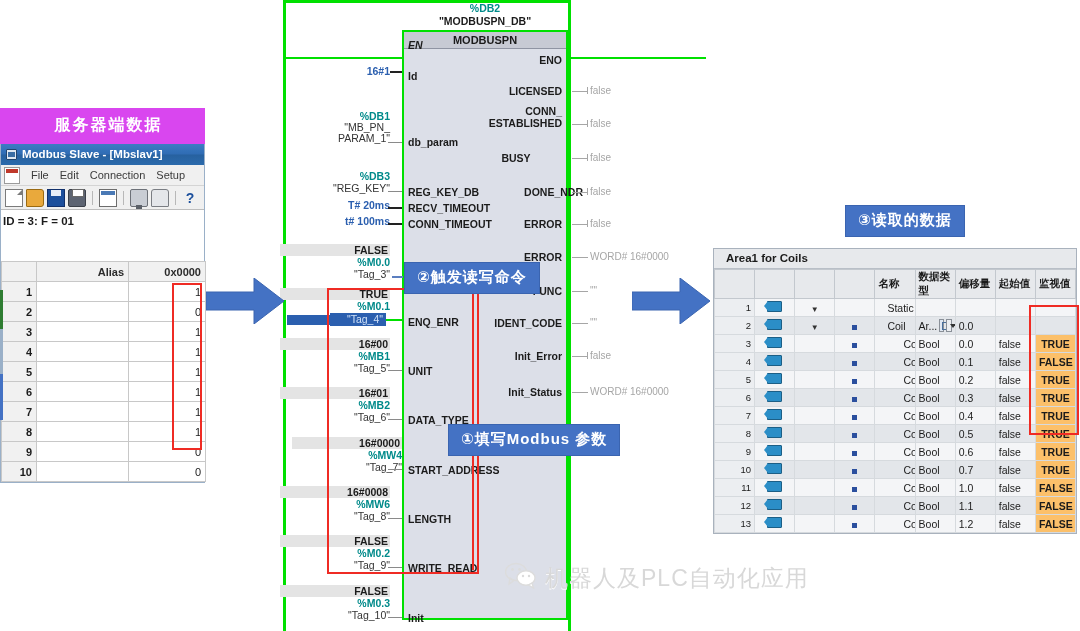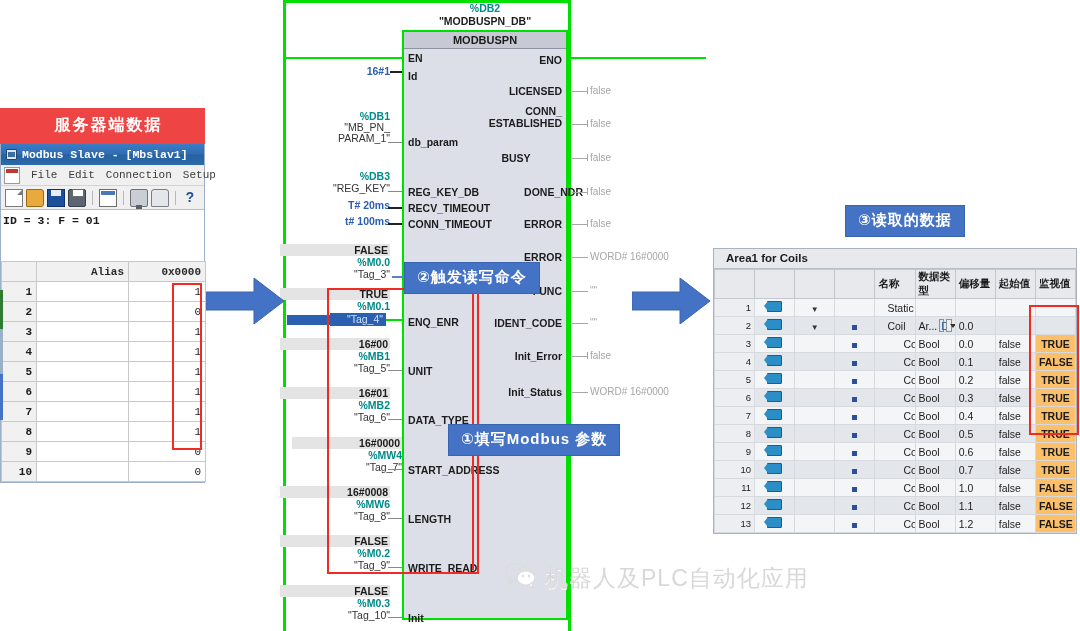--- a/index.html
+++ b/index.html
@@ -7,25 +7,25 @@
     width:1080px;height:631px;position:relative;overflow:hidden;
     background:#ffffff;
     font-family:"Liberation Sans","DejaVu Sans",sans-serif;
     font-size:11px;color:#000;
   }
   .abs{position:absolute;}
 
   
   #left-panel{left:0;top:108;}
   .banner{
-    background:#ef4444;color:#fff;text-align:center;
+    background:#d946ef;color:#fff;text-align:center;
     font-size:16px;font-weight:600;letter-spacing:2px;
     padding:7px 0 8px 12px;
   }
-  .mbwin{border:1px solid #9ab0c8;border-top:none;background:#a21caf;font-family:Liberation Mono, monospace;}
+  .mbwin{border:1px solid #9ab0c8;border-top:none;background:#a21caf;}
   .mb-title{
     height:21px;line-height:21px;
     background:linear-gradient(to bottom,#3c7cc4 0%,#2f6cb4 48%,#27619f 52%,#2b6aac 100%);
     color:#fff;font-size:11.5px;font-weight:600;padding-left:4px;
     display:flex;align-items:center;gap:4px;
   }
   .mb-title .ic{width:13px;height:13px;display:inline-block;position:relative;flex:0 0 auto;}
   .mb-title .ic::before{
     content:"";position:absolute;inset:1px;background:#dfe8f2;
     border:1px solid #20456e;border-radius:1px;
@@ -302,21 +302,21 @@
 
 <div class="abs db-label">
   <div class="a">%DB2</div>
   <div class="b">"MODBUSPN_DB"</div>
 </div>
 
 <div class="abs" id="fb">
   <div id="fb-head">MODBUSPN</div>
 </div>
 
-<div class="pin pin-in" style="top:52px;">EN</div>
+<div class="pin pin-in" style="top:39px;font-style:italic;">EN</div>
 <div class="pin pin-in" style="top:70px;">Id</div>
 <div class="pin pin-in" style="top:136px;">db_param</div>
 <div class="pin pin-in" style="top:186px;">REG_KEY_DB</div>
 <div class="pin pin-in" style="top:202px;">RECV_TIMEOUT</div>
 <div class="pin pin-in" style="top:218px;">CONN_TIMEOUT</div>
 <div class="pin pin-in" style="top:316px;">ENQ_ENR</div>
 <div class="pin pin-in" style="top:365px;">UNIT</div>
 <div class="pin pin-in" style="top:414px;">DATA_TYPE</div>
 <div class="pin pin-in" style="top:464px;">START_ADDRESS</div>
 <div class="pin pin-in" style="top:513px;">LENGTH</div>

